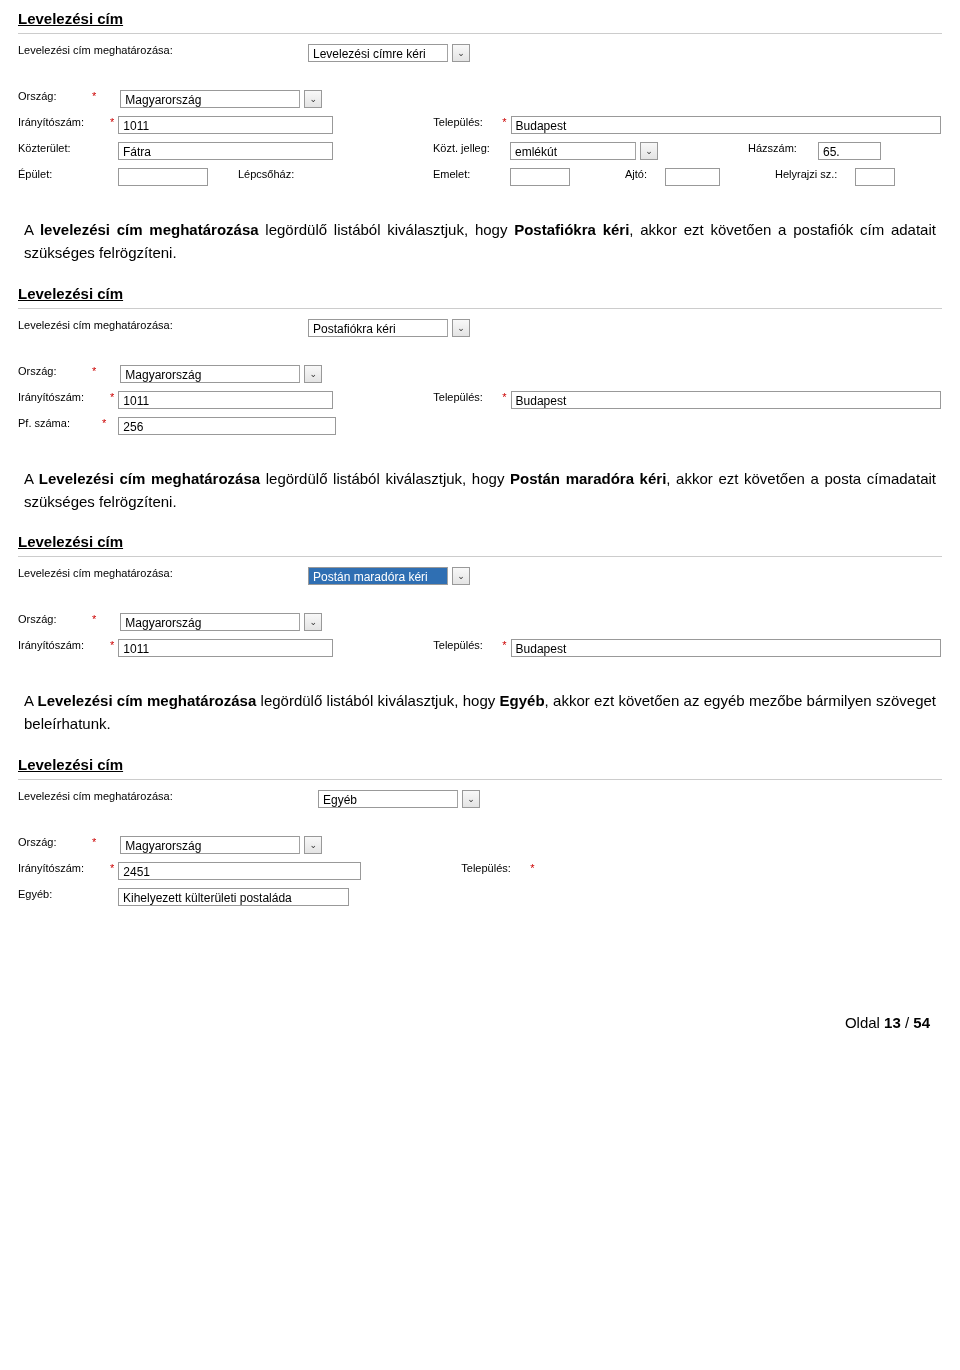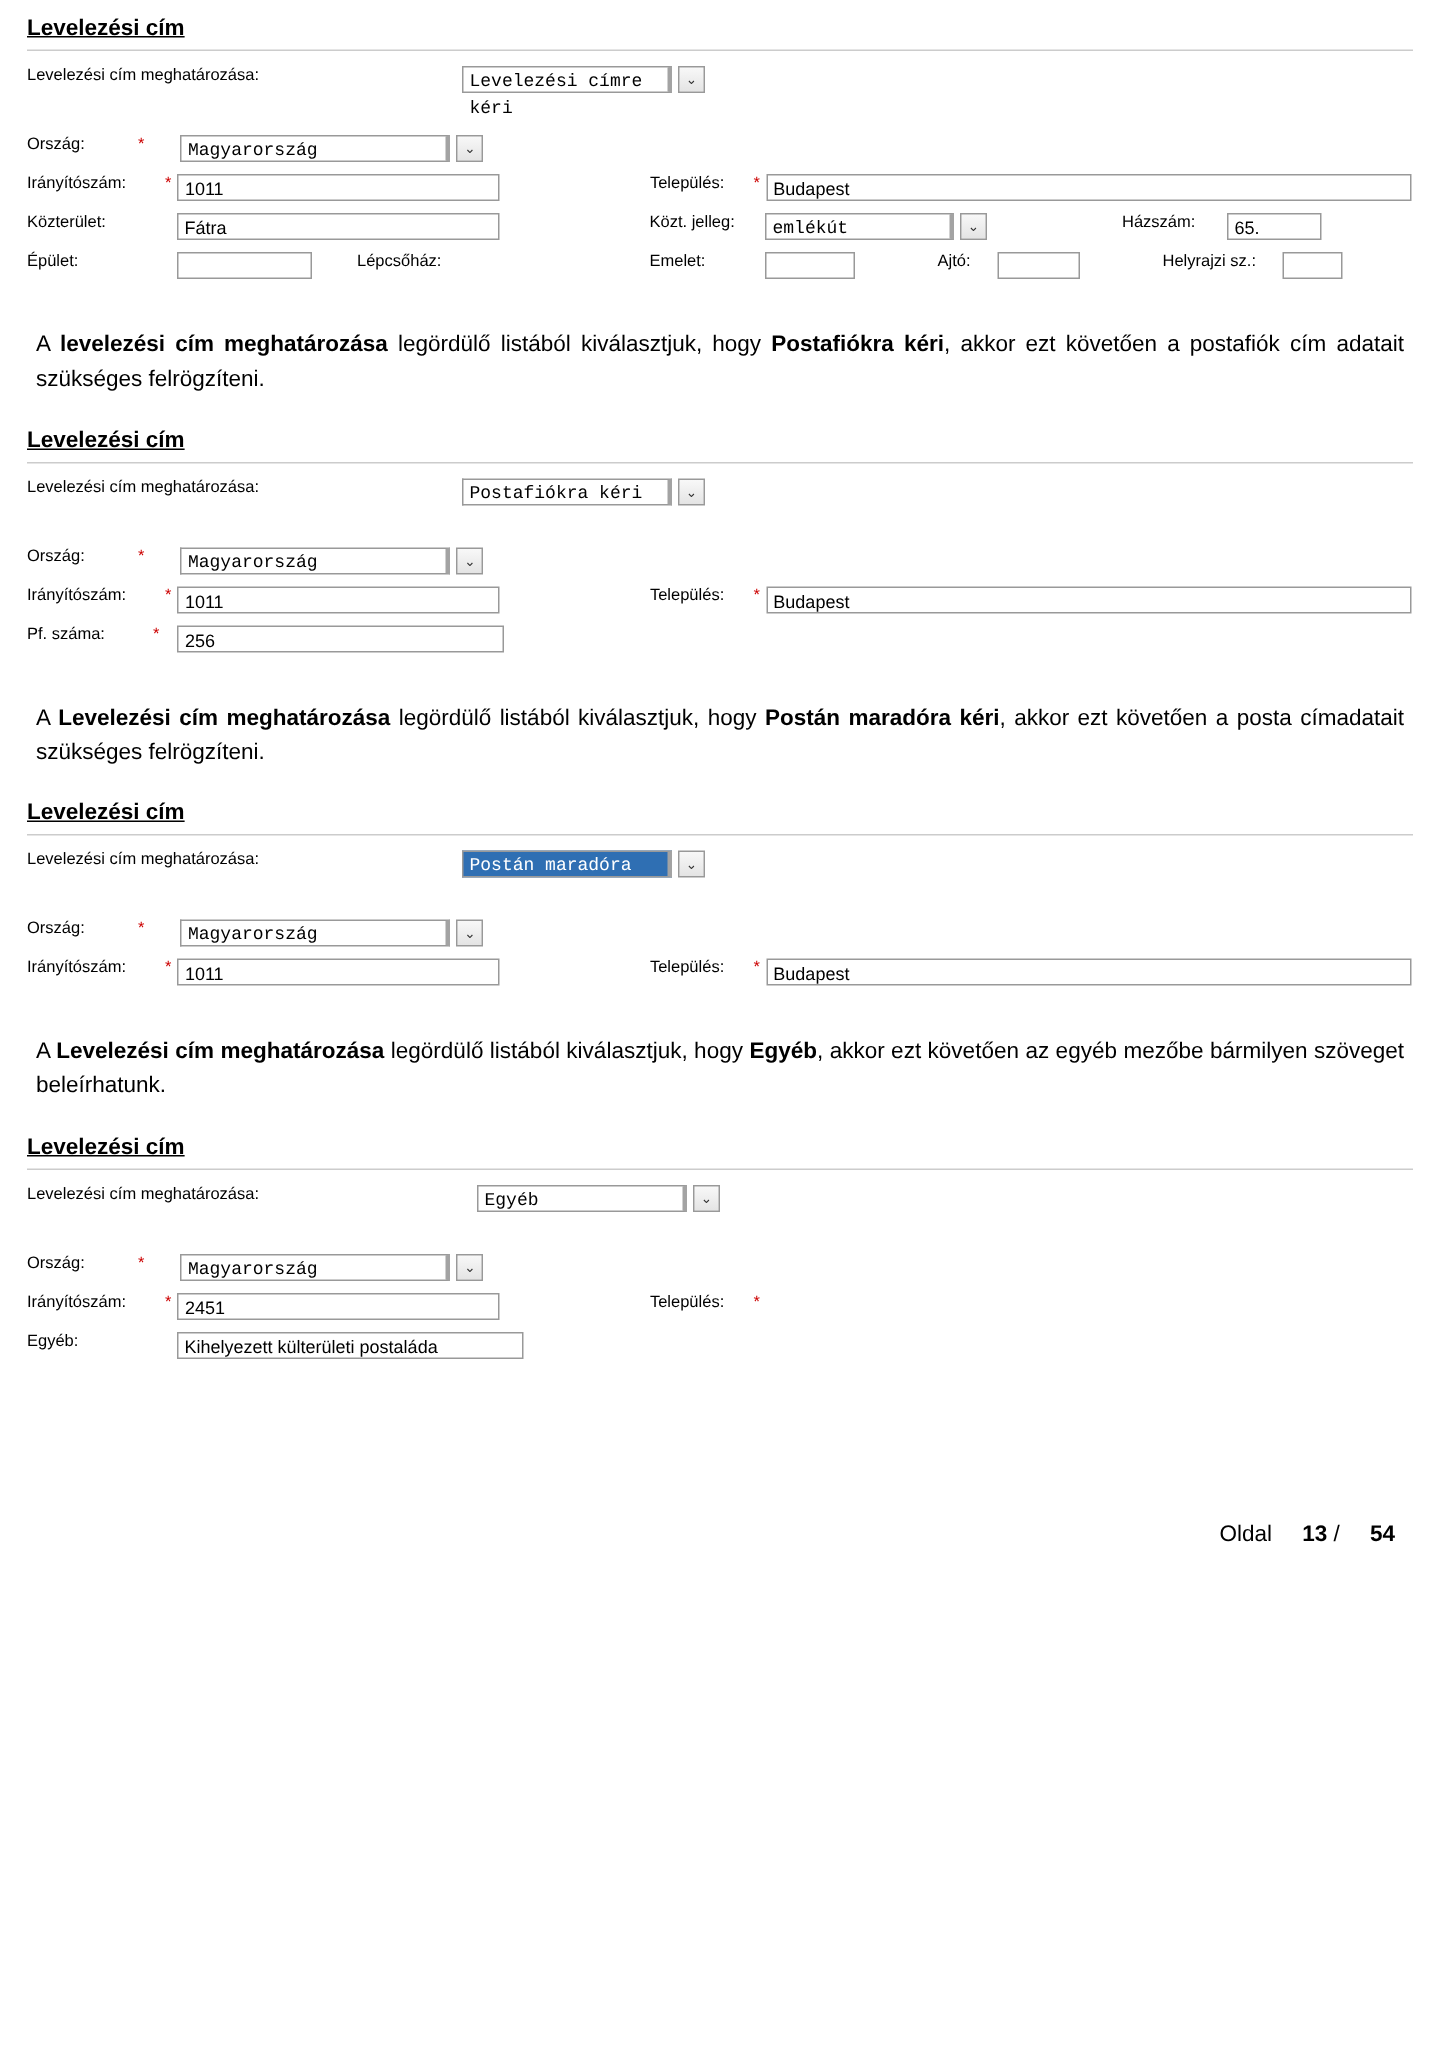--- a/index.html
+++ b/index.html
@@ -52,22 +52,21 @@
     box-sizing: border-box;
     vertical-align: middle;
   }
   .select-wrap {
     display: inline-flex;
     align-items: stretch;
     height: 18px;
     vertical-align: middle;
   }
   .select-wrap .field {
-    border-right: 3px solid #a3a3a3;
-    font-family: Liberation Mono, monospace;
+    border-right: 1px solid #a3a3a3;
   }
   .dd-btn {
     width: 18px;
     height: 18px;
     border: 1px solid #999;
     background: linear-gradient(#f8f8f8,#e4e4e4);
     display: flex;
     align-items: center;
     justify-content: center;
     font-size: 9px;
@@ -87,21 +86,21 @@
     line-height: 1.55;
     padding: 14px 24px 10px 24px;
     text-align: justify;
   }
   .para .b { font-weight: bold; }
   .footer {
     text-align: right;
     font-size: 15px;
     padding: 30px 30px 14px 0;
   }
-  .footer .b { font-weight: bold; margin-left: 16px; }
+  .footer .b { font-weight: bold; }
   .spacer-lg { height: 60px; }
 </style>
 </head>
 <body>
 
 <div class="panel">
   <div class="panel-title">Levelezési cím</div>
   <hr class="divider">
   <div class="row">
     <span class="lbl" style="width:160px">Levelezési cím meghatározása:</span>
@@ -277,21 +276,21 @@
     <span class="select-wrap">
       <span class="field" style="width:180px">Magyarország</span>
       <span class="dd-btn">
           <span>⌄</span>
         </span>
     </span>
   </div>
   <div class="row">
     <span class="lbl" style="width:88px">Irányítószám:</span>
     <span class="req">*</span>
-    <span class="field" style="width:215px">2451</span>
+    <span class="field" style="width:243px">2451</span>
     <span style="width:100px"></span>
     <span class="lbl" style="width:65px">Település:</span>
     <span class="req">*</span>
   </div>
   <div class="row">
     <span class="lbl" style="width:100px">Egyéb:</span>
     <span class="field" style="width:231px">Kihelyezett külterületi postaláda</span>
   </div>
 </div>
 

